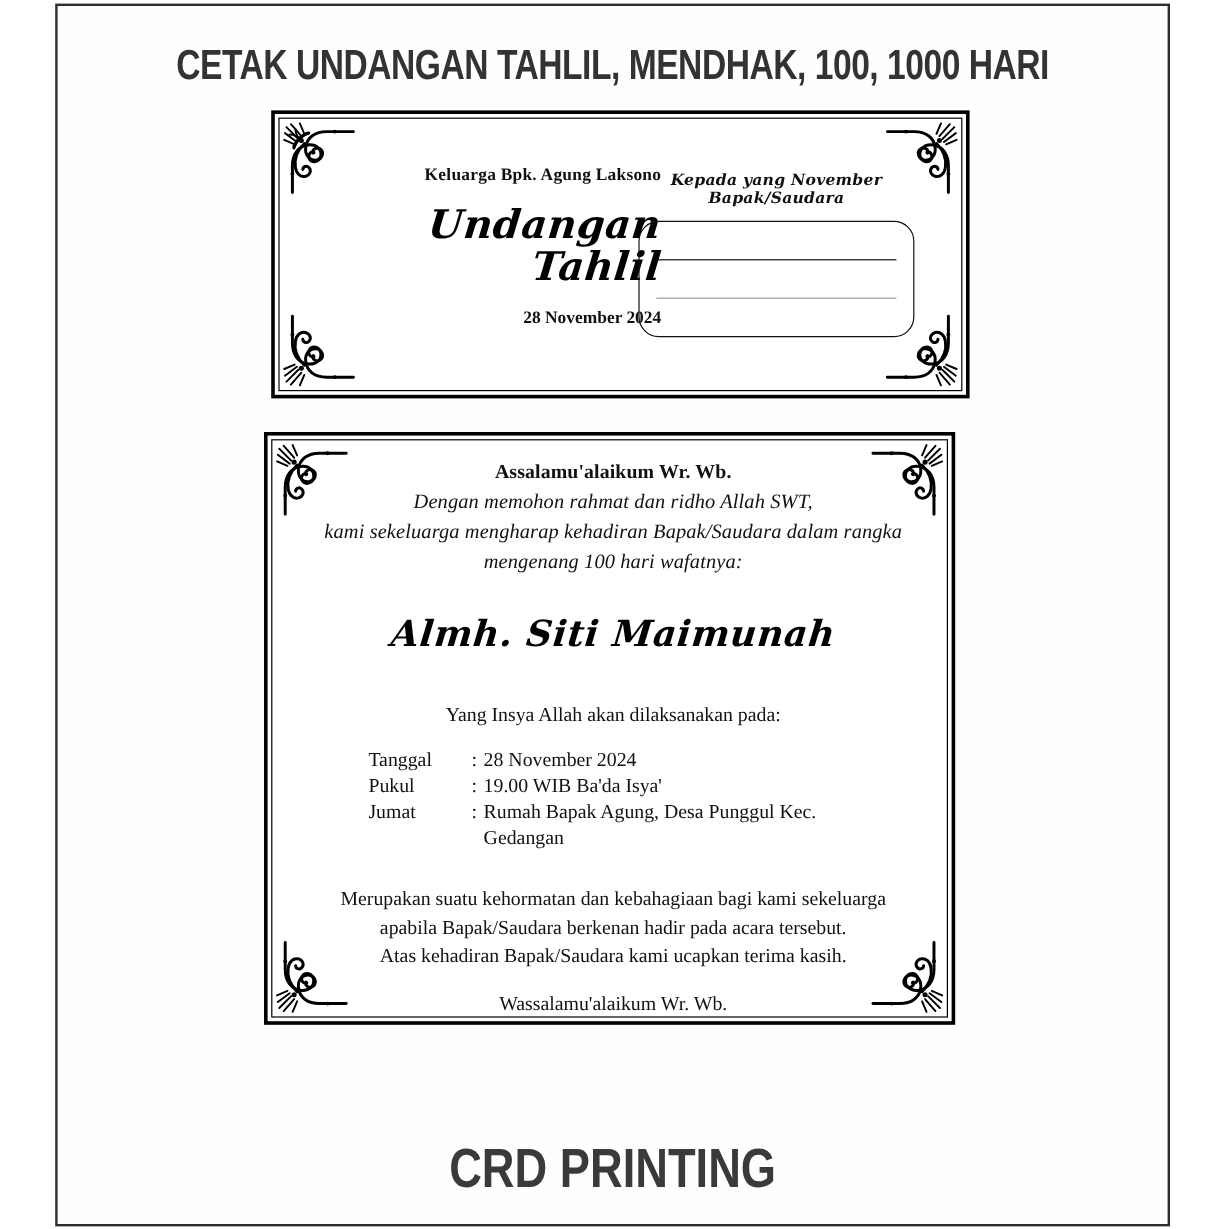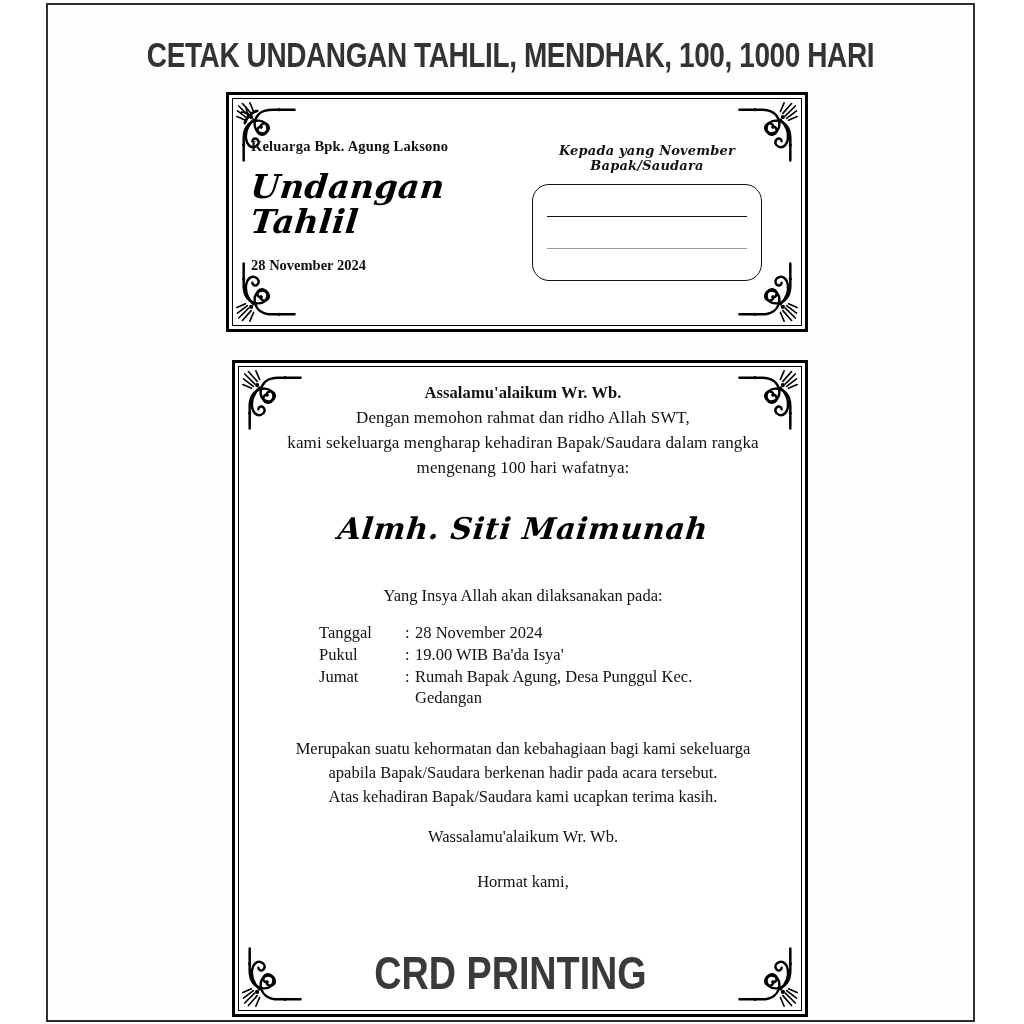--- a/index.html
+++ b/index.html
@@ -74,42 +74,42 @@
   .card-inner {
     position: relative;
     width: 100%;
     height: 100%;
     border: 1px solid #000000;
     box-sizing: border-box;
     overflow: hidden;
   }
 
   #card-front { left: 226px; top: 92px; width: 582px; height: 240px; }
-  #card-back  { left: 232px; top: 360px; width: 576px; height: 657px; }
+  #card-back  { left: 220px; top: 360px; width: 576px; height: 494px; }
 
   
   .ornament {
     position: absolute;
     width: 62px;
     height: 62px;
     pointer-events: none;
   }
   .ornament svg { display: block; width: 100%; height: 100%; }
   .orn-tl { left: 2px;  top: 2px; }
   .orn-tr { right: 2px; top: 2px; transform: scaleX(-1); }
   .orn-bl { left: 2px;  bottom: 2px; transform: scaleY(-1); }
   .orn-br { right: 2px; bottom: 2px; transform: scale(-1,-1); }
 
   
   #front-left {
     position: absolute;
-    left: 18px;
+    left: 48px;
     top: 38px;
     width: 270px;
-    text-align: left;
+    text-align: right;
   }
   #front-family {
     font-family: "Liberation Serif", serif;
     font-weight: bold;
     font-size: 14.5px;
     line-height: 18px;
     color: #111;
     letter-spacing: 0.2px;
   }
   #front-script {
@@ -198,20 +198,21 @@
     font-weight: bold;
     font-size: 16.5px;
     line-height: 24px;
     letter-spacing: 0.1px;
   }
   .b-intro {
     font-family: "Liberation Serif", serif;
     font-size: 17px;
     line-height: 25px;
     letter-spacing: 0.1px;
+    font-style: italic;
   }
   #deceased-name {
     margin-top: 30px;
     text-align: center;
     font-family: "DejaVu Serif", serif;
     font-weight: bold;
     font-style: italic;
     font-size: 30px;
     line-height: 38px;
     letter-spacing: 0.6px;

